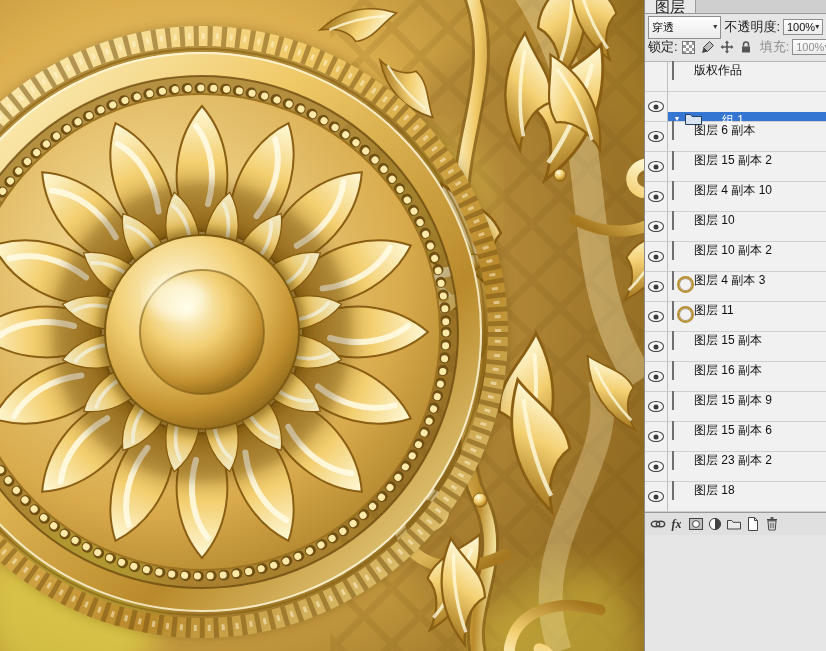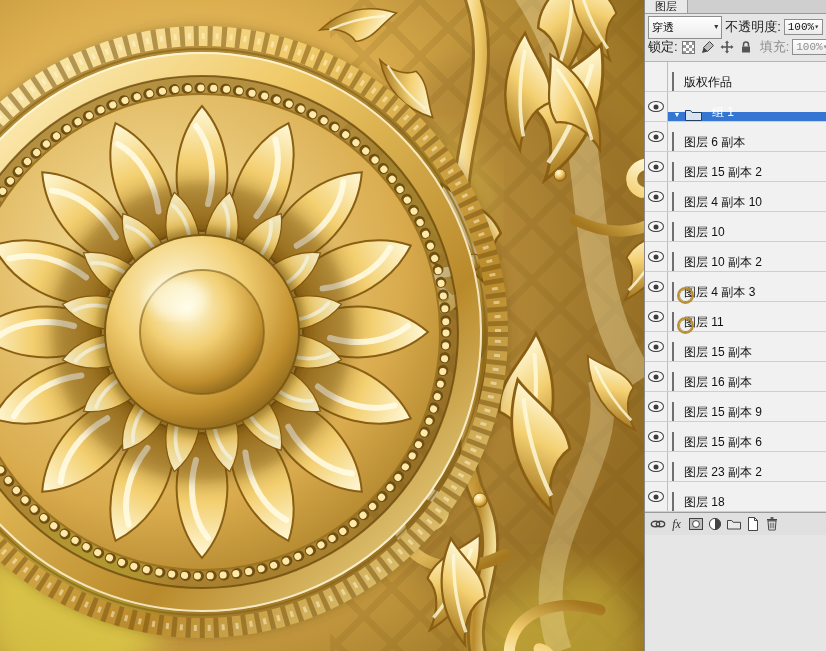--- a/index.html
+++ b/index.html
@@ -12,49 +12,49 @@
   .canvas{position:absolute;left:0;top:0;width:644px;height:651px;overflow:hidden;}
   .canvas svg{display:block;}
 
   
   .panel{
     position:absolute;left:644px;top:0;width:182px;height:651px;
     background:#e6e6e6;border-left:1px solid #8a8a8a;box-sizing:border-box;
     display:flex;flex-direction:column;
   }
   .tabs{height:13px;background:#cfcfcf;display:flex;border-bottom:1px solid #9b9b9b;}
-  .tab{background:#e9e9e9;font-size:11px;line-height:13px;padding:0 10px;
+  .tab{background:#e9e9e9;font-size:15px;line-height:13px;padding:0 10px;
        border-right:1px solid #9b9b9b;color:#222;}
   .ctrls{padding:3px 3px 4px;border-bottom:1px solid #b5b5b5;}
   .crow{display:flex;align-items:center;gap:3px;height:20px;}
   .dd{display:flex;align-items:center;justify-content:space-between;
       width:86px;height:23px;border:1px solid #8e8e8e;
       background:linear-gradient(#fefefe,#ebebeb);
       font-size:11px;padding:0 3px;color:#111;box-sizing:border-box;}
   .arr{font-size:8px;color:#333;line-height:1;}
   .lbl{font-size:13px;color:#222;white-space:nowrap;}
   .val{display:flex;align-items:center;justify-content:space-between;
        width:40px;height:16px;border:1px solid #8e8e8e;
        background:linear-gradient(#fefefe,#ebebeb);
-       font-size:11px;padding:0 3px;color:#111;box-sizing:border-box;font-family:Liberation Mono, monospace;}
+       font-size:11px;padding:0 3px;color:#111;box-sizing:border-box;}
   .dim,.dim *{color:#8d8d8d;}
   .lockicons{display:flex;gap:3px;align-items:center;}
   .lockbtn{width:16px;height:15px;display:flex;align-items:center;justify-content:center;}
   .mini-checker{width:11px;height:11px;border:1px solid #777;background-color:#fff;
     background-image:linear-gradient(45deg,#9a9a9a 25%,transparent 25%,transparent 75%,#9a9a9a 75%),
                      linear-gradient(45deg,#9a9a9a 25%,transparent 25%,transparent 75%,#9a9a9a 75%);
     background-size:6px 6px;background-position:0 0,3px 3px;}
   .spacer{flex:1;}
 
   
   .list{background:#f1f1f1;}
   .lrow{display:flex;height:30px;box-sizing:border-box;border-bottom:1px solid #cfcfcf;background:#f1f1f1;}
   .eye-slot{width:22px;flex:0 0 22px;border-right:1px solid #bdbdbd;
             display:flex;align-items:center;justify-content:center;}
-  .rowmain{flex:1;display:flex;align-items:flex-end;gap:10px;padding-left:4px;min-width:0;}
+  .rowmain{flex:1;display:flex;align-items:flex-start;gap:20px;padding-left:4px;min-width:0;}
   .lrow.selected .rowmain{background:#3576d2;margin-top:20px;}
   .lrow.selected .lname{color:#fff;}
   .lname{font-size:12px;color:#111;white-space:nowrap;overflow:hidden;}
   .eye{position:relative;width:14px;height:9px;border:1px solid #3c3c3c;border-radius:50%;background:#f8f8f8;}
   .eye::after{content:"";position:absolute;left:50%;top:50%;transform:translate(-50%,-50%);
               width:5px;height:5px;border-radius:50%;background:#3c3c3c;}
   .tri{color:#fff;font-size:7px;width:10px;text-align:center;flex:0 0 10px;}
   .folder-ic{width:17px;height:13px;flex:0 0 17px;}
   .thumb{width:25px;height:25px;flex:0 0 25px;border:1px solid #6f6f6f;position:relative;
     background-color:#fff;
@@ -66,21 +66,21 @@
   .thumb.wisp::after{content:"";position:absolute;inset:0;
     background:radial-gradient(circle at 30% 65%,rgba(208,160,48,.75),rgba(208,160,48,0) 55%);}
   .thumb.gold::after{content:"";position:absolute;inset:0;
     background:radial-gradient(circle at 50% 80%,rgba(214,170,60,.9),rgba(214,170,60,0) 65%);}
   .ringel{position:absolute;left:4px;top:4px;width:13px;height:13px;border:2px solid #b8902e;
     border-radius:50%;box-shadow:inset 0 0 0 1px rgba(120,85,20,.6);}
   
   .footer{height:22px;border-top:1px solid #9b9b9b;background:#e0e0e0;
           display:flex;align-items:center;gap:2px;padding:0 4px;}
   .fbtn{width:17px;height:17px;display:flex;align-items:center;justify-content:center;}
-  .fx{font-family:"Liberation Serif","DejaVu Serif",serif;font-style:italic;font-weight:normal;
+  .fx{font-family:"Liberation Serif","DejaVu Serif",serif;font-style:italic;font-weight:bold;
       font-size:12px;color:#333;}
   .filler{flex:1;background:#e6e6e6;}
 </style>
 </head>
 <body>
 
 <div class="canvas">
   <svg width="644" height="651" viewBox="0 0 644 651">
     <defs>
       <radialGradient id="bg" cx="28%" cy="42%" r="85%">

